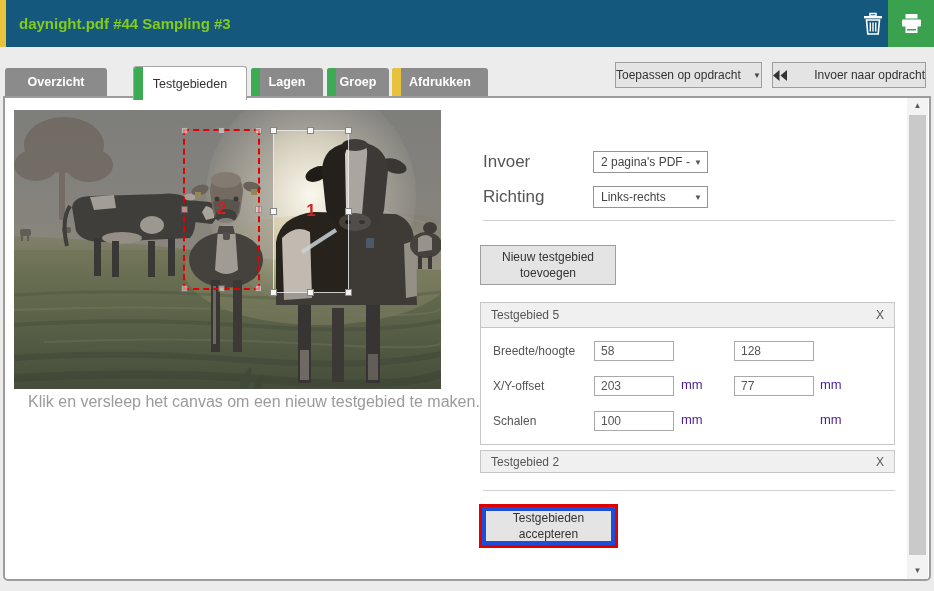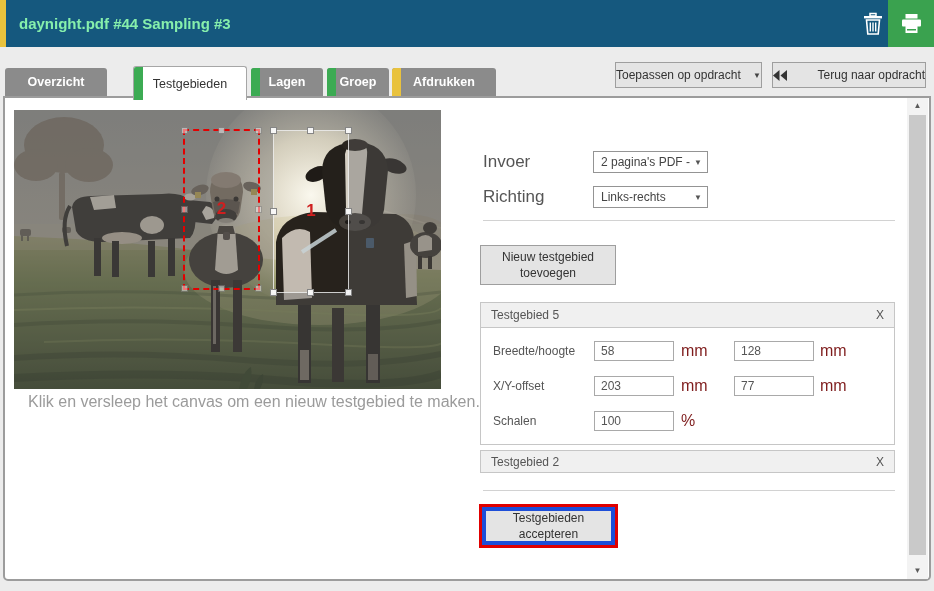--- a/index.html
+++ b/index.html
@@ -2,42 +2,42 @@
 <html><head>
 <meta charset="utf-8">
 <style>
   * { margin:0; padding:0; box-sizing:border-box; }
   html,body { width:934px; height:591px; background:#ececec; font-family:"Liberation Sans", sans-serif; overflow:hidden; }
   .app { position:relative; width:934px; height:591px; background:#ececec; }
 
   
   .titlebar { position:absolute; left:0; top:0; width:934px; height:47px; background:#15587e; }
   .titlebar-accent { position:absolute; left:0; top:0; width:6px; height:47px; background:#e9c23d; }
-  .window-title { position:absolute; left:19px; top:0; height:47px; line-height:47px; color:#86efac; font-size:15px; font-weight:bold; }
+  .window-title { position:absolute; left:19px; top:0; height:47px; line-height:47px; color:#84cc16; font-size:15px; font-weight:bold; }
   .trash-btn { position:absolute; left:858px; top:9px; width:30px; height:29px; display:flex; align-items:center; justify-content:center; cursor:pointer; }
   .print-btn { position:absolute; left:888px; top:0; width:46px; height:47px; background:#3aa24f; display:flex; align-items:center; justify-content:center; cursor:pointer; }
 
   
   .btn { background:#e4e4e4; border:1px solid #9e9e9e; color:#333; font-size:12px; display:flex; align-items:center; justify-content:space-between; cursor:pointer; }
   .btn-apply { position:absolute; left:615px; top:62px; width:147px; height:26px; gap:7px; }
   .btn-back  { position:absolute; left:772px; top:62px; width:154px; height:26px; gap:7px; }
   .dd-arrow { font-size:8px; color:#444; }
 
   
   .tabs { position:absolute; left:0; top:66px; width:934px; height:32px; z-index:6; }
   .tab { position:absolute; top:2px; height:28px; background:#8b8b8b; border-radius:3px 3px 0 0; color:#fff; font-weight:bold; font-size:12.5px; display:flex; align-items:center; justify-content:center; cursor:pointer; overflow:hidden; }
   .tab .stripe { position:absolute; left:0; top:0; bottom:0; width:9px; }
   .stripe-green { background:#3cab53; }
   .stripe-yellow { background:#e9c23d; }
   .tab.active { top:0; height:34px; background:#fff; color:#333; font-weight:normal; border:1px solid #a6a6a6; border-bottom:none; z-index:7; }
   .tab-overzicht { left:5px;  width:102px; }
   .tab-testgebieden { left:133px; width:114px; }
   .tab-lagen { left:251px; width:72px; }
   .tab-groep { left:327px; width:62px; }
-  .tab-afdrukken { left:392px; width:104px; }
+  .tab-afdrukken { left:392px; width:96px; }
 
   
   .content-panel { position:absolute; left:3px; top:96px; width:928px; height:485px; background:#fff; border:2px solid #9c9c9c; border-radius:0 0 5px 5px; z-index:1; }
 
   
   .photo { position:absolute; left:14px; top:110px; width:427px; height:279px; overflow:hidden; background:#8e8e8a; cursor:crosshair; z-index:2; }
   .photo svg { display:block; }
   .dim { position:absolute; background:rgba(100,100,100,0.38); pointer-events:none; }
   .region { position:absolute; }
   .region-1 { left:259px; top:20px; width:76px; height:163px; border:1px solid rgba(235,235,235,0.85); }
@@ -63,21 +63,21 @@
   .div-1 { left:483px; top:220px; width:412px; }
   .div-2 { left:483px; top:490px; width:412px; }
   .btn-new { position:absolute; left:480px; top:245px; width:136px; height:40px; text-align:center; line-height:1.35; padding:0 10px; z-index:2; }
 
   
   .panel1 { position:absolute; left:480px; top:302px; width:415px; height:143px; border:1px solid #c6c6c6; background:#fff; z-index:2; }
   .panel-header { height:25px; background:#f0f0f0; border-bottom:1px solid #c6c6c6; display:flex; align-items:center; justify-content:space-between; padding:0 10px; font-size:12px; color:#555; }
   .panel2 { position:absolute; left:480px; top:450px; width:415px; height:23px; border:1px solid #c6c6c6; background:#f0f0f0; display:flex; align-items:center; justify-content:space-between; padding:0 10px; font-size:12px; color:#555; z-index:2; }
   .x-close { cursor:pointer; color:#555; font-size:12px; }
   .row-label { position:absolute; left:12px; font-size:12px; color:#555; height:20px; line-height:20px; }
-  .unit { position:absolute; font-size:16px; color:#7f1d1d; height:20px; line-height:20px; }
+  .unit { position:absolute; font-size:13px; color:#4c1d95; height:20px; line-height:20px;margin-top:34px; }
   .num-input { position:absolute; width:80px; height:20px; border:1px solid #a9a9a9; font-family:"Liberation Sans",sans-serif; font-size:12px; color:#555; padding:0 6px; background:#fff; }
   .r1 { top:38px; } .r2 { top:73px; } .r3 { top:108px; }
   .c-in1 { left:113px; } .c-u1 { left:200px; } .c-in2 { left:253px; } .c-u2 { left:339px; }
 
   
   .accept-wrap { position:absolute; left:479px; top:504px; width:139px; height:44px; border:3px solid #e00000; z-index:2; }
   .btn-accept { width:100%; height:100%; text-align:center; line-height:1.35; border:4px solid #1d4ed8; }
 
   
   .scrollbar { position:absolute; left:907px; top:98px; width:21px; height:481px; background:#f3f3f3; z-index:3; }
@@ -113,21 +113,21 @@
 
   <div class="btn btn-apply">
     <span>Toepassen op opdracht</span>
     <span class="dd-arrow">▼</span>
   </div>
   <div class="btn btn-back">
     <svg width="14" height="11" viewBox="0 0 14 11" fill="#333">
       <path d="M6.5 0 L0 5.5 L6.5 11 Z"></path>
         <path d="M14 0 L7.5 5.5 L14 11 Z"></path>
     </svg>
-    <span>Terug naar opdracht</span>
+    <span>Invoer naar opdracht</span>
   </div>
 
   <div class="tabs">
     <div class="tab tab-overzicht">
       <span>Overzicht</span>
     </div>
     <div class="tab active tab-testgebieden">
       <span class="stripe stripe-green"></span>
       <span>Testgebieden</span>
     </div>

